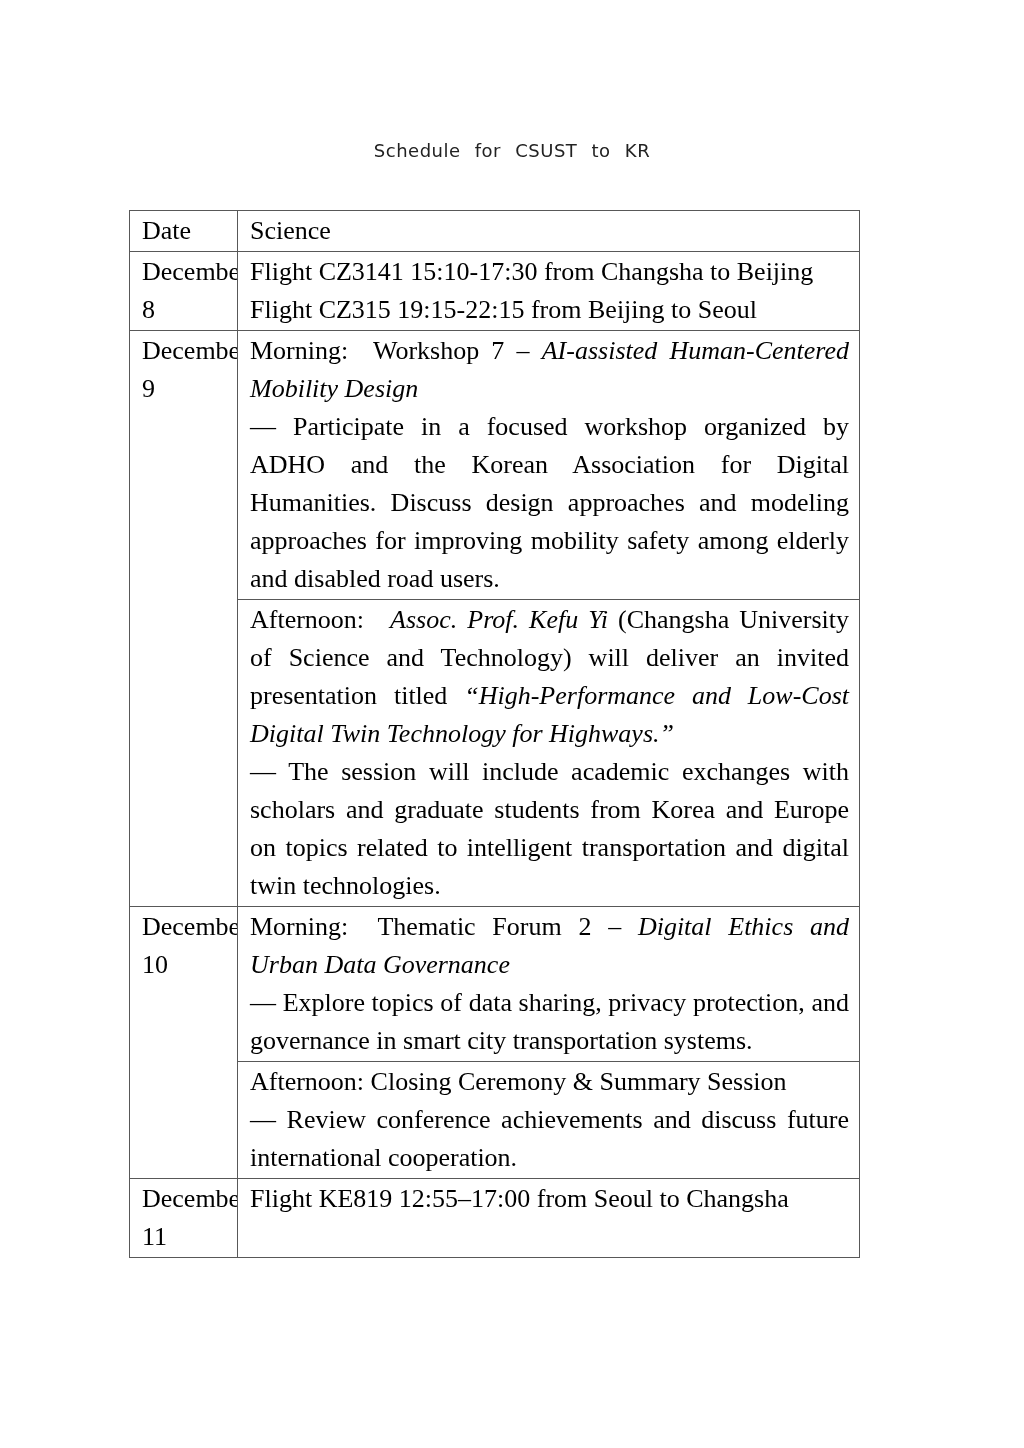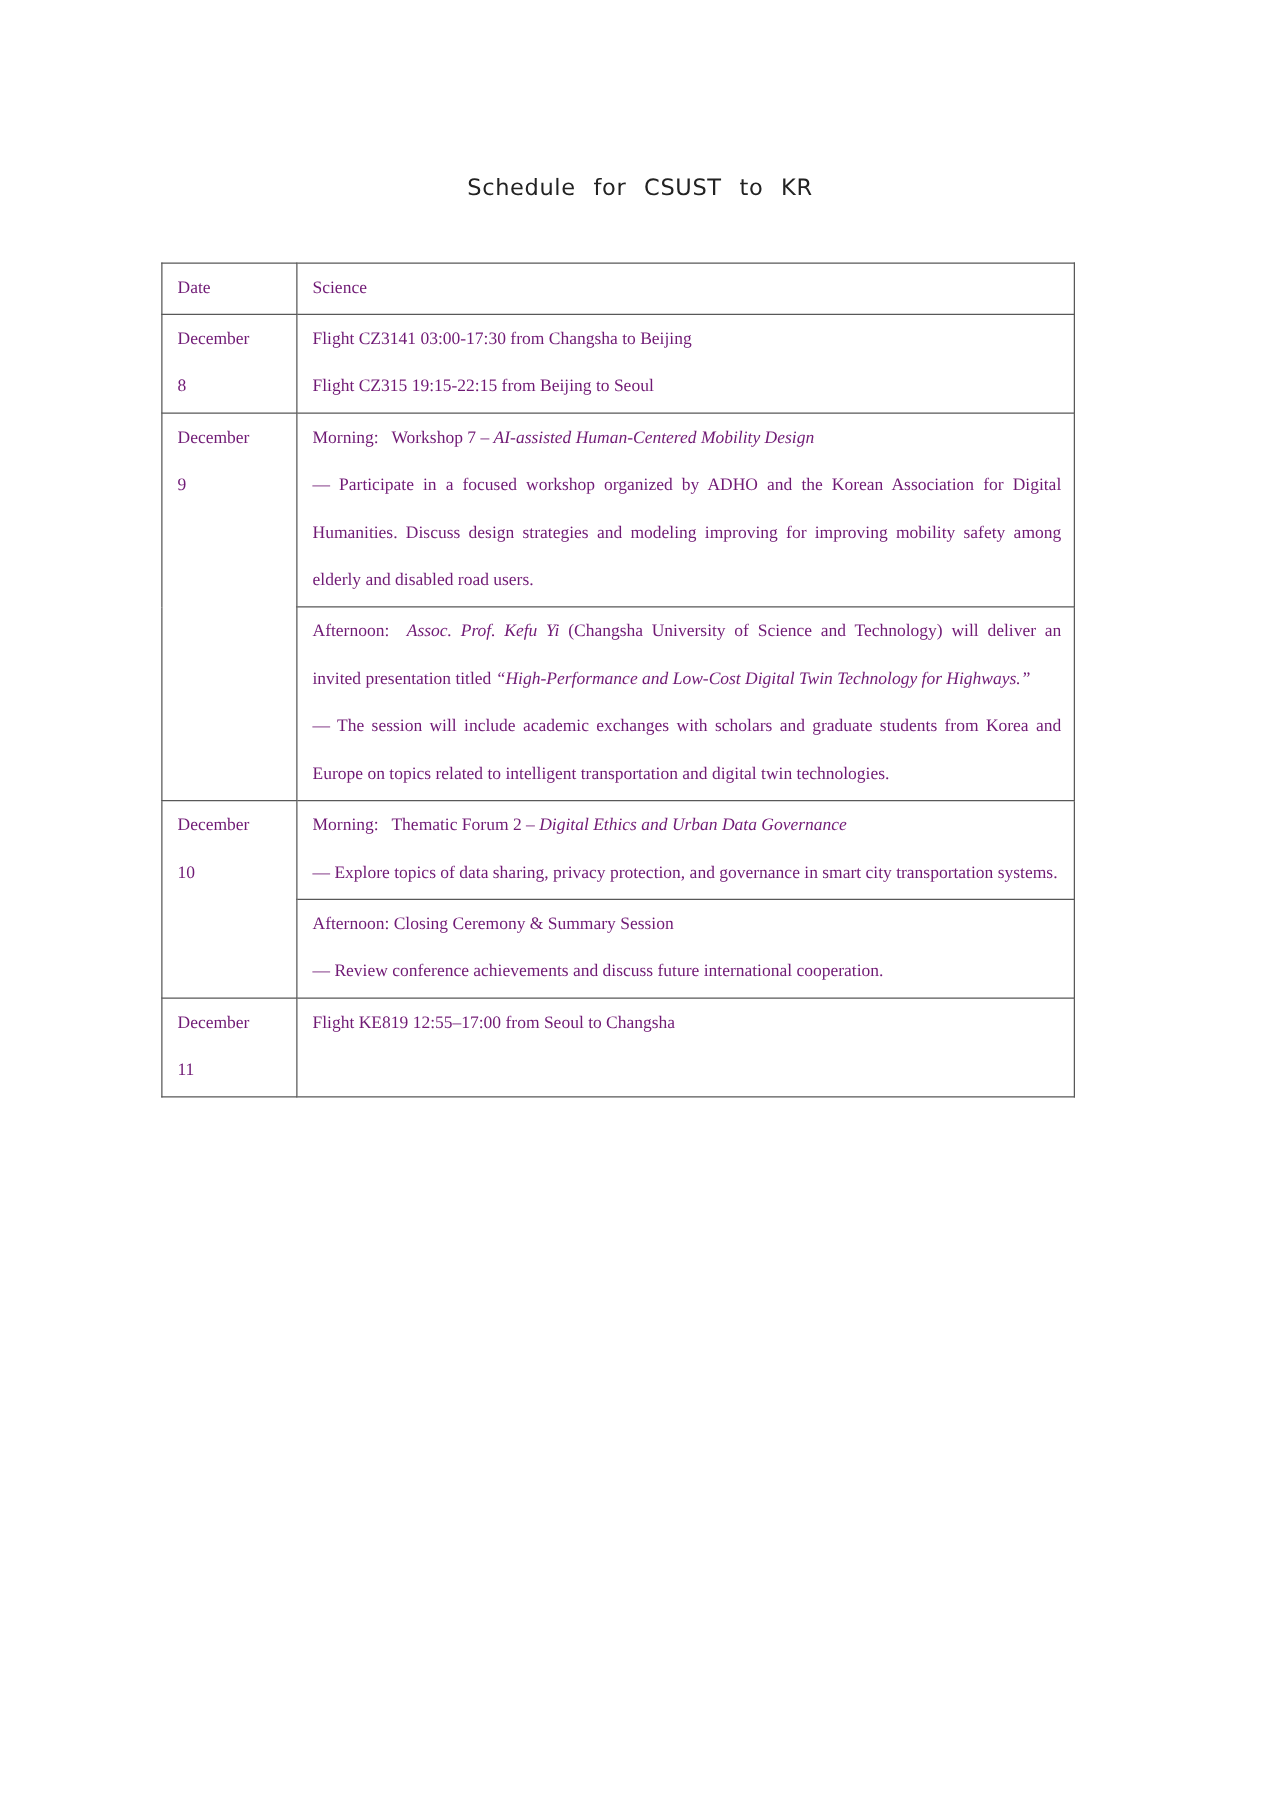--- a/index.html
+++ b/index.html
@@ -33,24 +33,24 @@
     left: 129px;
     top: 210px;
     width: 731px;
     border-collapse: collapse;
     table-layout: fixed;
   }
   table.schedule col.c-date { width: 108px; }
   table.schedule td {
     border: 1px solid #585858;
     vertical-align: top;
-    font-size: 14px;
+    font-size: 26px;
     line-height: 38px;
     padding: 1px 10px 1px 12px;
-    color: #701a75;
+    color: #000000;
     overflow: hidden;
   }
   td.hdr { height: 38px; }
   td.date-cell div { text-align: left; }
   td.sched-cell p.para {
     margin: 0;
     text-align: justify;
   }
   td.sched-cell p.para span.it {
     font-style: italic;
@@ -72,32 +72,32 @@
       <tr>
         <td class="hdr">Date</td>
         <td class="hdr">Science</td>
       </tr>
     <tr>
           <td class="date-cell" rowspan="1">
             <div>December</div>
             <div>8</div>
           </td>
           <td class="sched-cell">
-            <p class="para"><span>Flight CZ3141 03:00-17:30 from Changsha to Beijing</span></p>
+            <p class="para"><span>Flight CZ3141 15:10-17:30 from Changsha to Beijing</span></p>
             <p class="para"><span>Flight CZ315 19:15-22:15 from Beijing to Seoul</span></p>
           </td>
         </tr>
         <tr>
           <td class="date-cell" rowspan="2">
             <div>December</div>
             <div>9</div>
           </td>
           <td class="sched-cell">
             <p class="para"><span>Morning:  Workshop 7 – </span><span class="it">AI-assisted Human-Centered Mobility Design</span></p>
-            <p class="para"><span>— Participate in a focused workshop organized by ADHO and the Korean Association for Digital Humanities. Discuss design strategies and modeling improving for improving mobility safety among elderly and disabled road users.</span></p>
+            <p class="para"><span>— Participate in a focused workshop organized by ADHO and the Korean Association for Digital Humanities. Discuss design approaches and modeling approaches for improving mobility safety among elderly and disabled road users.</span></p>
           </td>
         </tr>
         <tr>
           <td class="sched-cell">
             <p class="para"><span>Afternoon:  </span><span class="it">Assoc. Prof. Kefu Yi</span><span> (Changsha University of Science and Technology) will deliver an invited presentation titled </span><span class="it">“High-Performance and Low-Cost Digital Twin Technology for Highways.”</span></p>
             <p class="para"><span>— The session will include academic exchanges with scholars and graduate students from Korea and Europe on topics related to intelligent transportation and digital twin technologies.</span></p>
           </td>
         </tr>
         <tr>
           <td class="date-cell" rowspan="2">

